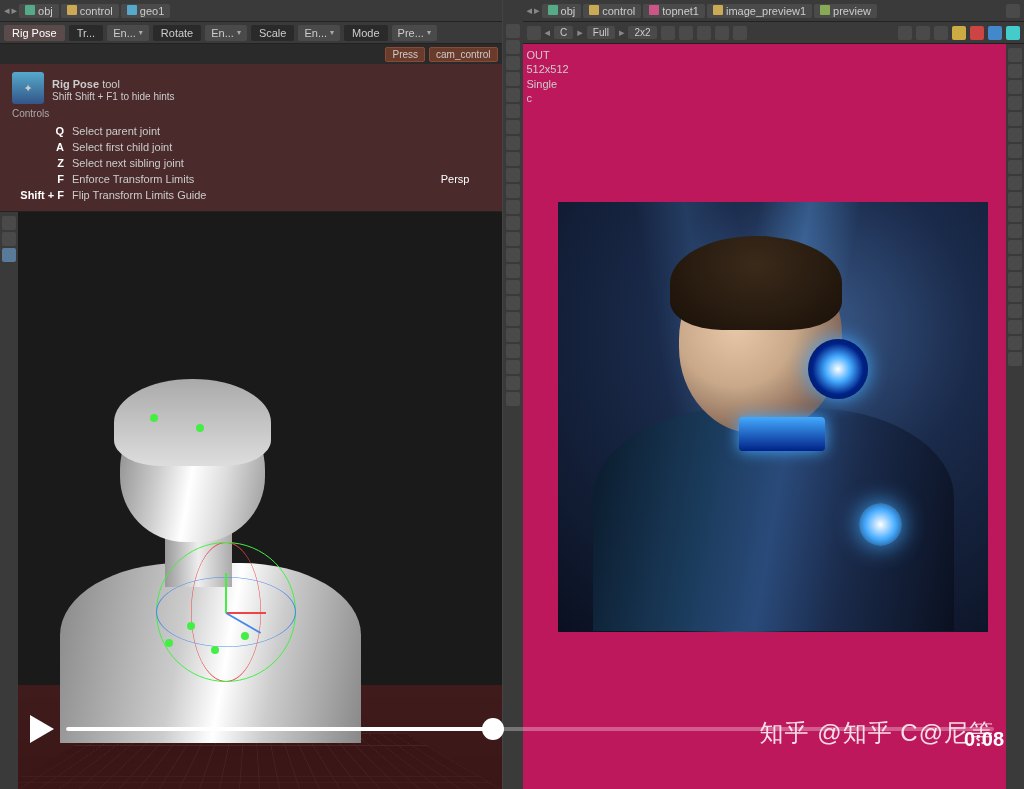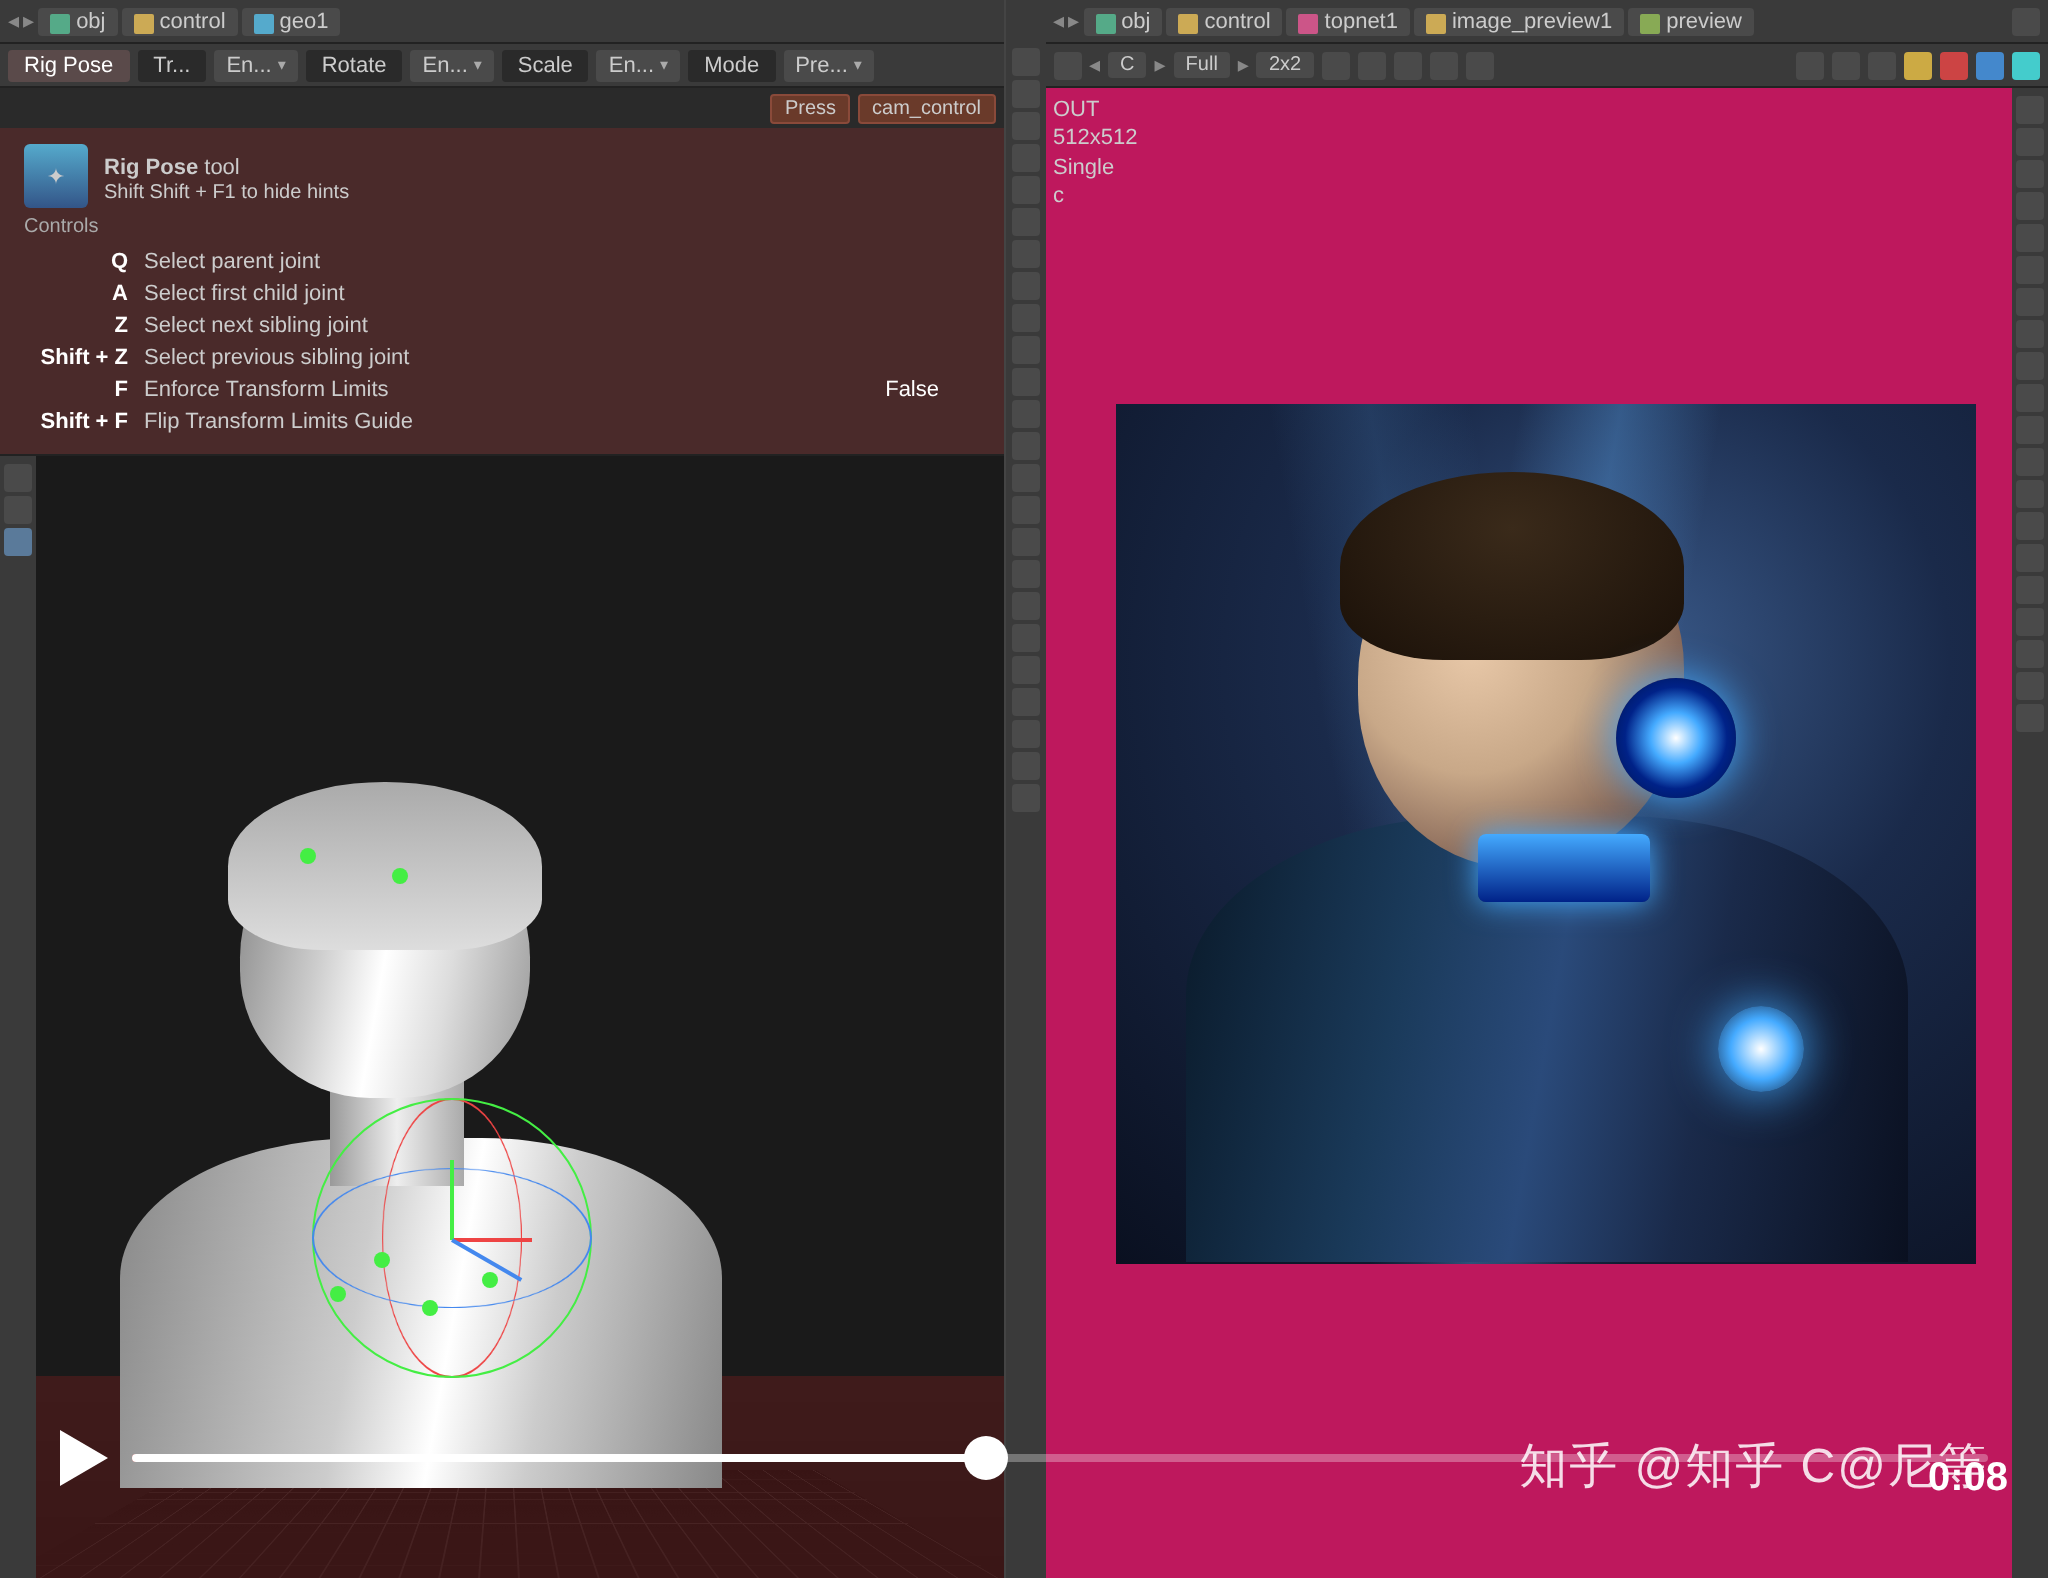--- a/index.html
+++ b/index.html
@@ -1,21 +1,21 @@
 <!DOCTYPE html>
 <html><head>
 <meta charset="utf-8">
 <style>
 *{margin:0;padding:0;box-sizing:border-box;font-family:Arial,sans-serif;font-size:11px;color:#ccc}
 body{background:#2a2a2a;width:1024px;height:789px;overflow:hidden;position:relative}
 .main{display:flex;width:100%;height:100%}
 .pane{flex:1;display:flex;flex-direction:column;border-right:1px solid #444}
 .pane:last-child{border-right:none}
 .breadcrumb{height:22px;background:#3a3a3a;display:flex;align-items:center;padding:0 4px;gap:2px;border-bottom:1px solid #222}
-.crumb{display:flex;align-items:flex-end;gap:3px;padding:1px 6px;background:#4a4a4a;border-radius:2px;cursor:pointer}
+.crumb{display:flex;align-items:flex-start;gap:3px;padding:1px 6px;background:#4a4a4a;border-radius:2px;cursor:pointer}
 .crumb .ico{width:10px;height:10px;display:inline-block}
 .i-arrow{color:#888}
 .i-obj{background:#5a8;border-radius:1px}
 .i-ctrl{background:#ca5;border-radius:1px}
 .i-geo{background:#5ac;border-radius:1px}
 .i-top{background:#c58;border-radius:1px}
 .i-prev{background:#8a5;border-radius:1px}
 .toolbar{height:22px;background:#3a3a3a;display:flex;align-items:center;padding:0 4px;gap:4px;border-bottom:1px solid #222}
 .tab{padding:2px 8px;background:#2a2a2a;border-radius:2px;cursor:pointer}
 .tab.active{background:#5a4a4a;color:#fff}
@@ -140,27 +140,23 @@
         </div>
       <div class="hint-row">
           <span class="hint-key">A</span>
           <span class="hint-desc">Select first child joint</span>
         </div>
       <div class="hint-row">
           <span class="hint-key">Z</span>
           <span class="hint-desc">Select next sibling joint</span>
         </div>
       <div class="hint-row">
-          <span class="hint-key">Shift + Z</span>
-          <span class="hint-desc">Select previous sibling joint</span>
-        </div>
-      <div class="hint-row">
           <span class="hint-key">F</span>
           <span class="hint-desc">Enforce Transform Limits</span>
-          <span class="hint-val">False</span>
+          <span class="hint-val">Persp</span>
         </div>
       <div class="hint-row">
           <span class="hint-key">Shift + F</span>
           <span class="hint-desc">Flip Transform Limits Guide</span>
         </div>
     </div>
     <div class="viewport">
       <div class="grid-floor"></div>
       <div class="red-floor"></div>
       <div class="bust">

